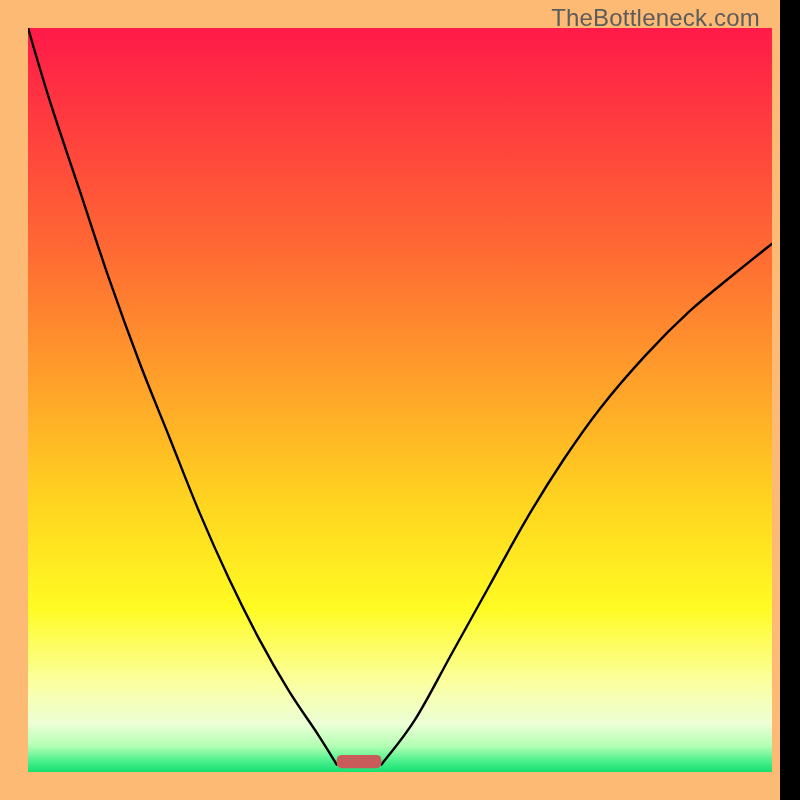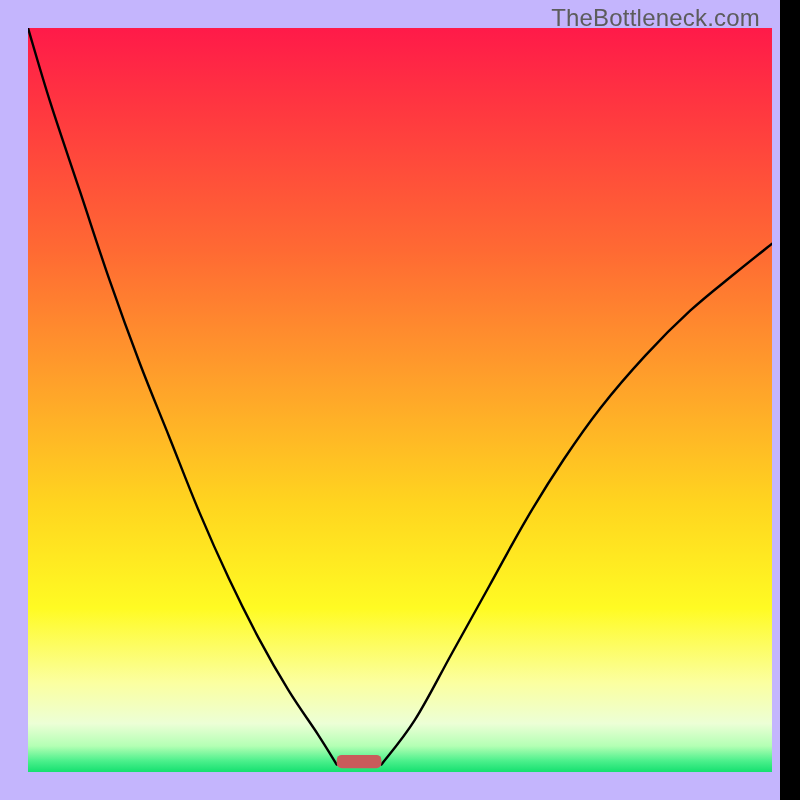--- a/index.html
+++ b/index.html
@@ -8,21 +8,21 @@
     width: 800px;
     height: 800px;
     overflow: hidden;
     background: #000;
     font-family: Arial, Helvetica, sans-serif;
   }
   .frame {
     position: relative;
     width: 780px;
     height: 800px;
-    background: #c4b5fd;
+    background: #fdba74;
   }
   .plot-area {
     position: absolute;
     left: 28px;
     top: 28px;
     width: 744px;
     height: 744px;
     overflow: hidden;
   }
   .gradient {

